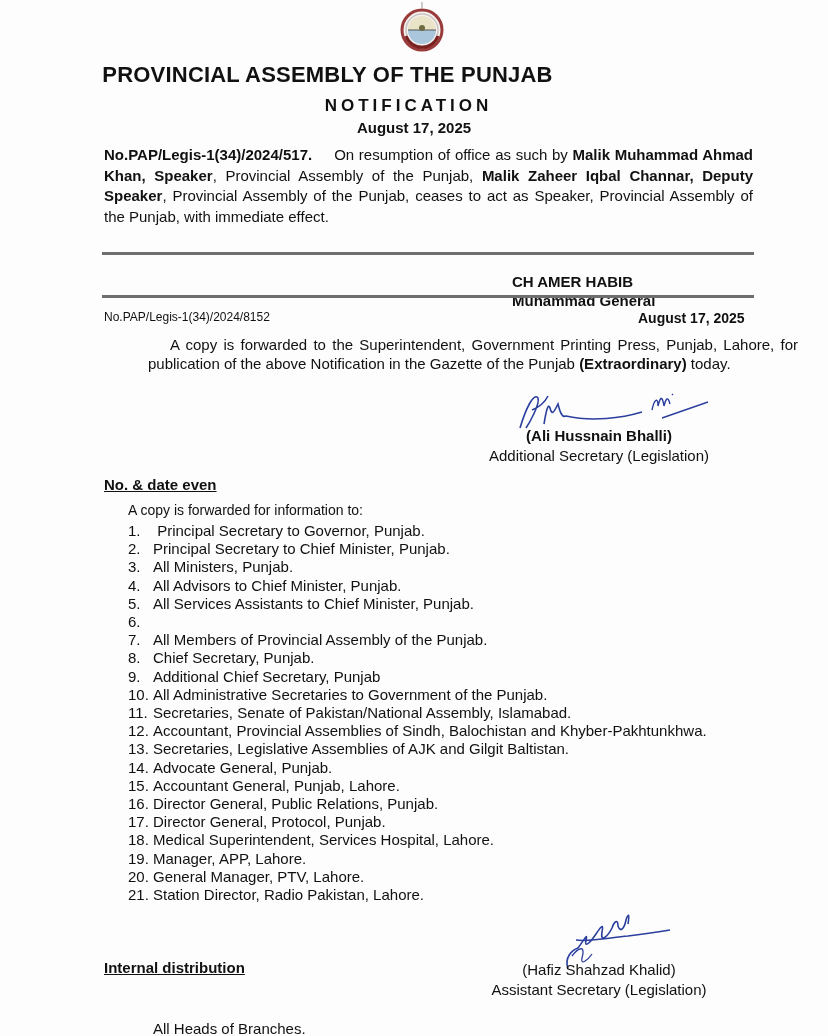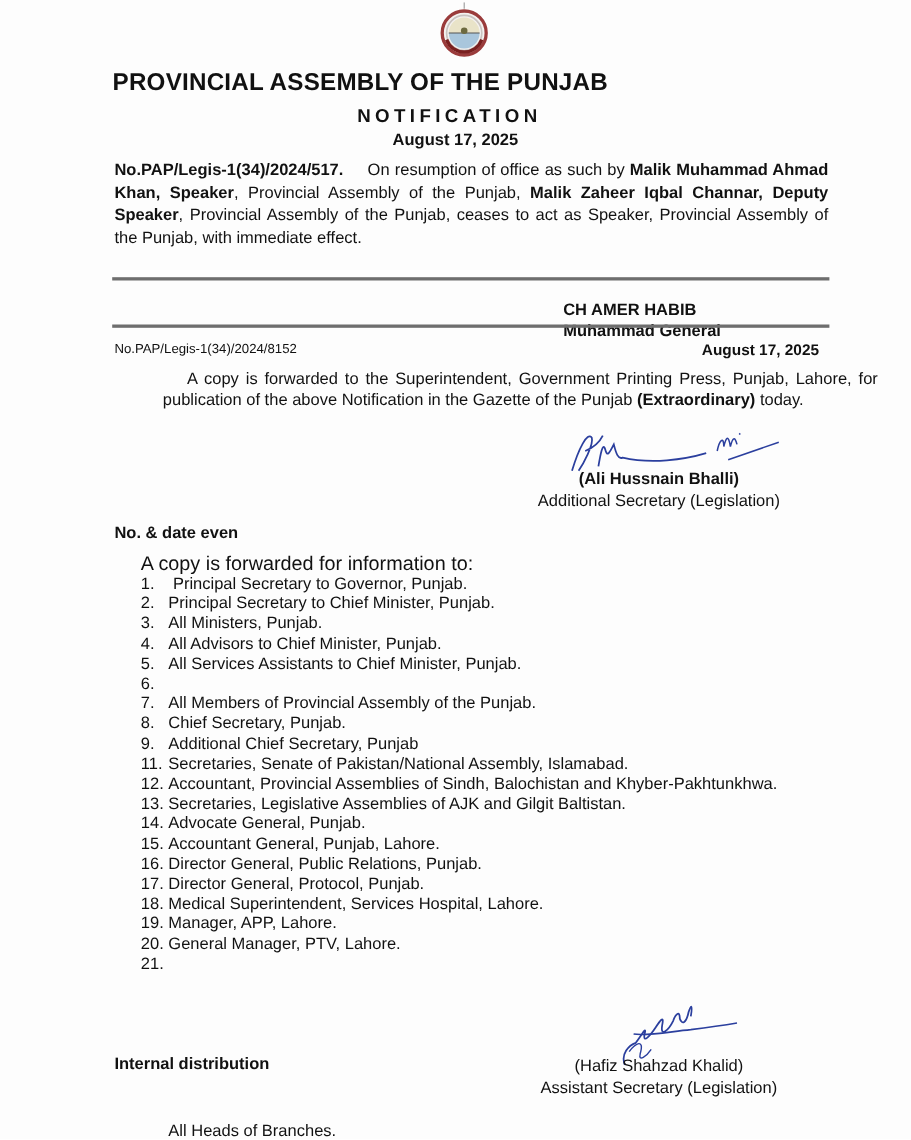--- a/index.html
+++ b/index.html
@@ -15,23 +15,23 @@
     .rule { position: absolute; left: 102px; width: 652px; background: #6e6e6e; }
     .rule1 { top: 252px; height: 3px; }
     .rule2 { top: 295px; height: 3px; }
     .sig1 { left: 512px; top: 272px; font-size: 15px; font-weight: bold; line-height: 19px; }
     .refno { left: 104px; top: 310px; font-size: 12px; font-weight: normal; }
     .refdate { left: 638px; top: 310px; font-size: 14px; font-weight: bold; }
     .para2 { position: absolute; left: 104px; top: 335px; width: 650px; font-size: 15px; line-height: 19px; text-align: justify; text-indent: 22px; margin-left: 44px; }
     .sig2 { position: absolute; left: 476px; top: 426px; width: 246px; text-align: center; font-size: 15px; line-height: 20px; }
     .sig2 .nm { font-weight: bold; }
     .signature { position: absolute; }
-    .sec-head { left: 104px; font-size: 15px; font-weight: bold; }
+    .sec-head { left: 104px; font-size: 15px; font-weight: bold; text-decoration: underline; }
     .h1 { top: 476px; }
-    .fwd { left: 128px; top: 502px; font-size: 18px; }
+    .fwd { left: 128px; top: 502px; font-size: 14px; }
     .dist { position: absolute; left: 128px; top: 522px; font-size: 15px; line-height: 18.2px; }
     .dist .row { display: flex; white-space: nowrap; }
     .dist .num { display: inline-block; width: 25px; }
     .sig3 { position: absolute; left: 476px; top: 960px; width: 246px; text-align: center; font-size: 15px; line-height: 20px; }
     .sig3 .nm { font-weight: normal; }
     .h2 { top: 959px; }
     .internal { left: 153px; top: 1020px; font-size: 15px; }
   </style>
 </head>
 <body>
@@ -114,20 +114,24 @@
       </div>
     <div class="row">
         <span class="num">8.</span>
         <span>Chief Secretary, Punjab.</span>
       </div>
     <div class="row">
         <span class="num">9.</span>
         <span>Additional Chief Secretary, Punjab</span>
       </div>
     <div class="row">
+        <span class="num">10.</span>
+        <span>All Administrative Secretaries to Government of the Punjab.</span>
+      </div>
+    <div class="row">
         <span class="num">11.</span>
         <span>Secretaries, Senate of Pakistan/National Assembly, Islamabad.</span>
       </div>
     <div class="row">
         <span class="num">12.</span>
         <span>Accountant, Provincial Assemblies of Sindh, Balochistan and Khyber-Pakhtunkhwa.</span>
       </div>
     <div class="row">
         <span class="num">13.</span>
         <span>Secretaries, Legislative Assemblies of AJK and Gilgit Baltistan.</span>
@@ -155,20 +159,21 @@
     <div class="row">
         <span class="num">19.</span>
         <span>Manager, APP, Lahore.</span>
       </div>
     <div class="row">
         <span class="num">20.</span>
         <span>General Manager, PTV, Lahore.</span>
       </div>
     <div class="row">
         <span class="num">21.</span>
+        <span>Station Director, Radio Pakistan, Lahore.</span>
       </div>
   </div>
 
   <svg class="signature" style="left:548px; top:910px; width:130px; height:62px;" viewBox="0 0 130 62">
     <path d="M20 58 C16 48 24 40 30 38 C36 30 40 22 38 30 C36 40 44 30 48 24 C52 18 56 12 54 22 C52 34 60 26 64 18 C66 12 70 8 70 16 C72 22 76 20 78 10 C80 4 82 2 80 14" fill="none" stroke="#2b3f9e" stroke-width="1.6"></path>
     <path d="M28 30 C40 32 60 28 80 26 C96 24 110 22 122 20" fill="none" stroke="#2b3f9e" stroke-width="1.5"></path>
     <path d="M24 46 C30 38 38 34 34 48 C32 56 40 50 44 44" fill="none" stroke="#2b3f9e" stroke-width="1.3"></path>
   </svg>
   <div class="sig3">
     <div class="nm">(Hafiz Shahzad Khalid)</div>

